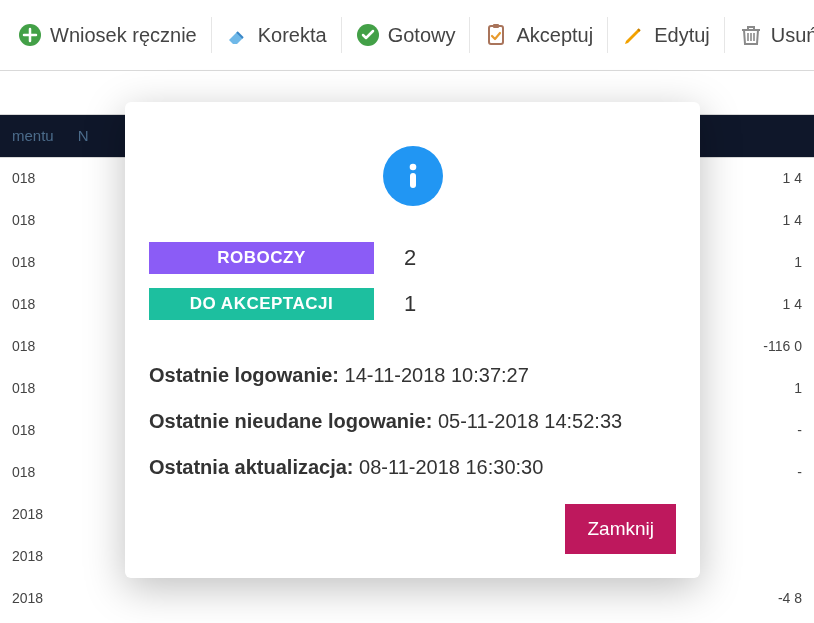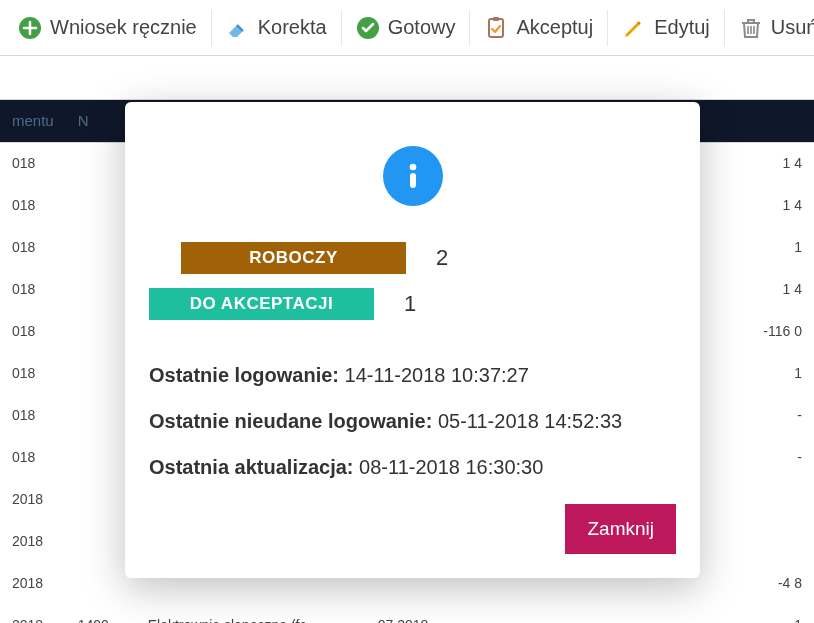--- a/index.html
+++ b/index.html
@@ -7,21 +7,21 @@
       font-family: "Segoe UI", Tahoma, Arial, sans-serif;
       background: #fff;
       width: 814px;
       height: 623px;
       overflow: hidden;
       position: relative;
     }
 
     
     .toolbar {
-      height: 56px;
+      height: 71px;
       border-bottom: 1px solid #d9d9d9;
       display: flex;
       align-items: center;
       padding: 0 4px;
       background: #fff;
     }
     .toolbar .tbtn {
       display: flex;
       align-items: center;
       gap: 8px;
@@ -97,21 +97,21 @@
     .status-row { display:flex; align-items:center; gap:30px; margin-bottom:14px; }
     .status-chip {
       width: 225px;
       text-align: center;
       padding: 6px 0;
       color: #fff;
       font-weight: 700;
       letter-spacing: .5px;
       font-size: 17px;
     }
-    .chip-roboczy { background: #a16207; margin-left: 32px; }
+    .chip-roboczy { background: #8b5cf6; }
     .chip-akcept  { background: #1dbf9f; }
     .status-count { font-size: 22px; color: #333; }
 
     .meta { margin-top: 32px; font-size: 20px; color: #333; line-height: 2.3; }
     .meta b { font-weight: 700; }
 
     .actions { display:flex; justify-content:flex-end; margin-top: 14px; }
     .close-btn {
       background: #be185d;
       color: #fff;

